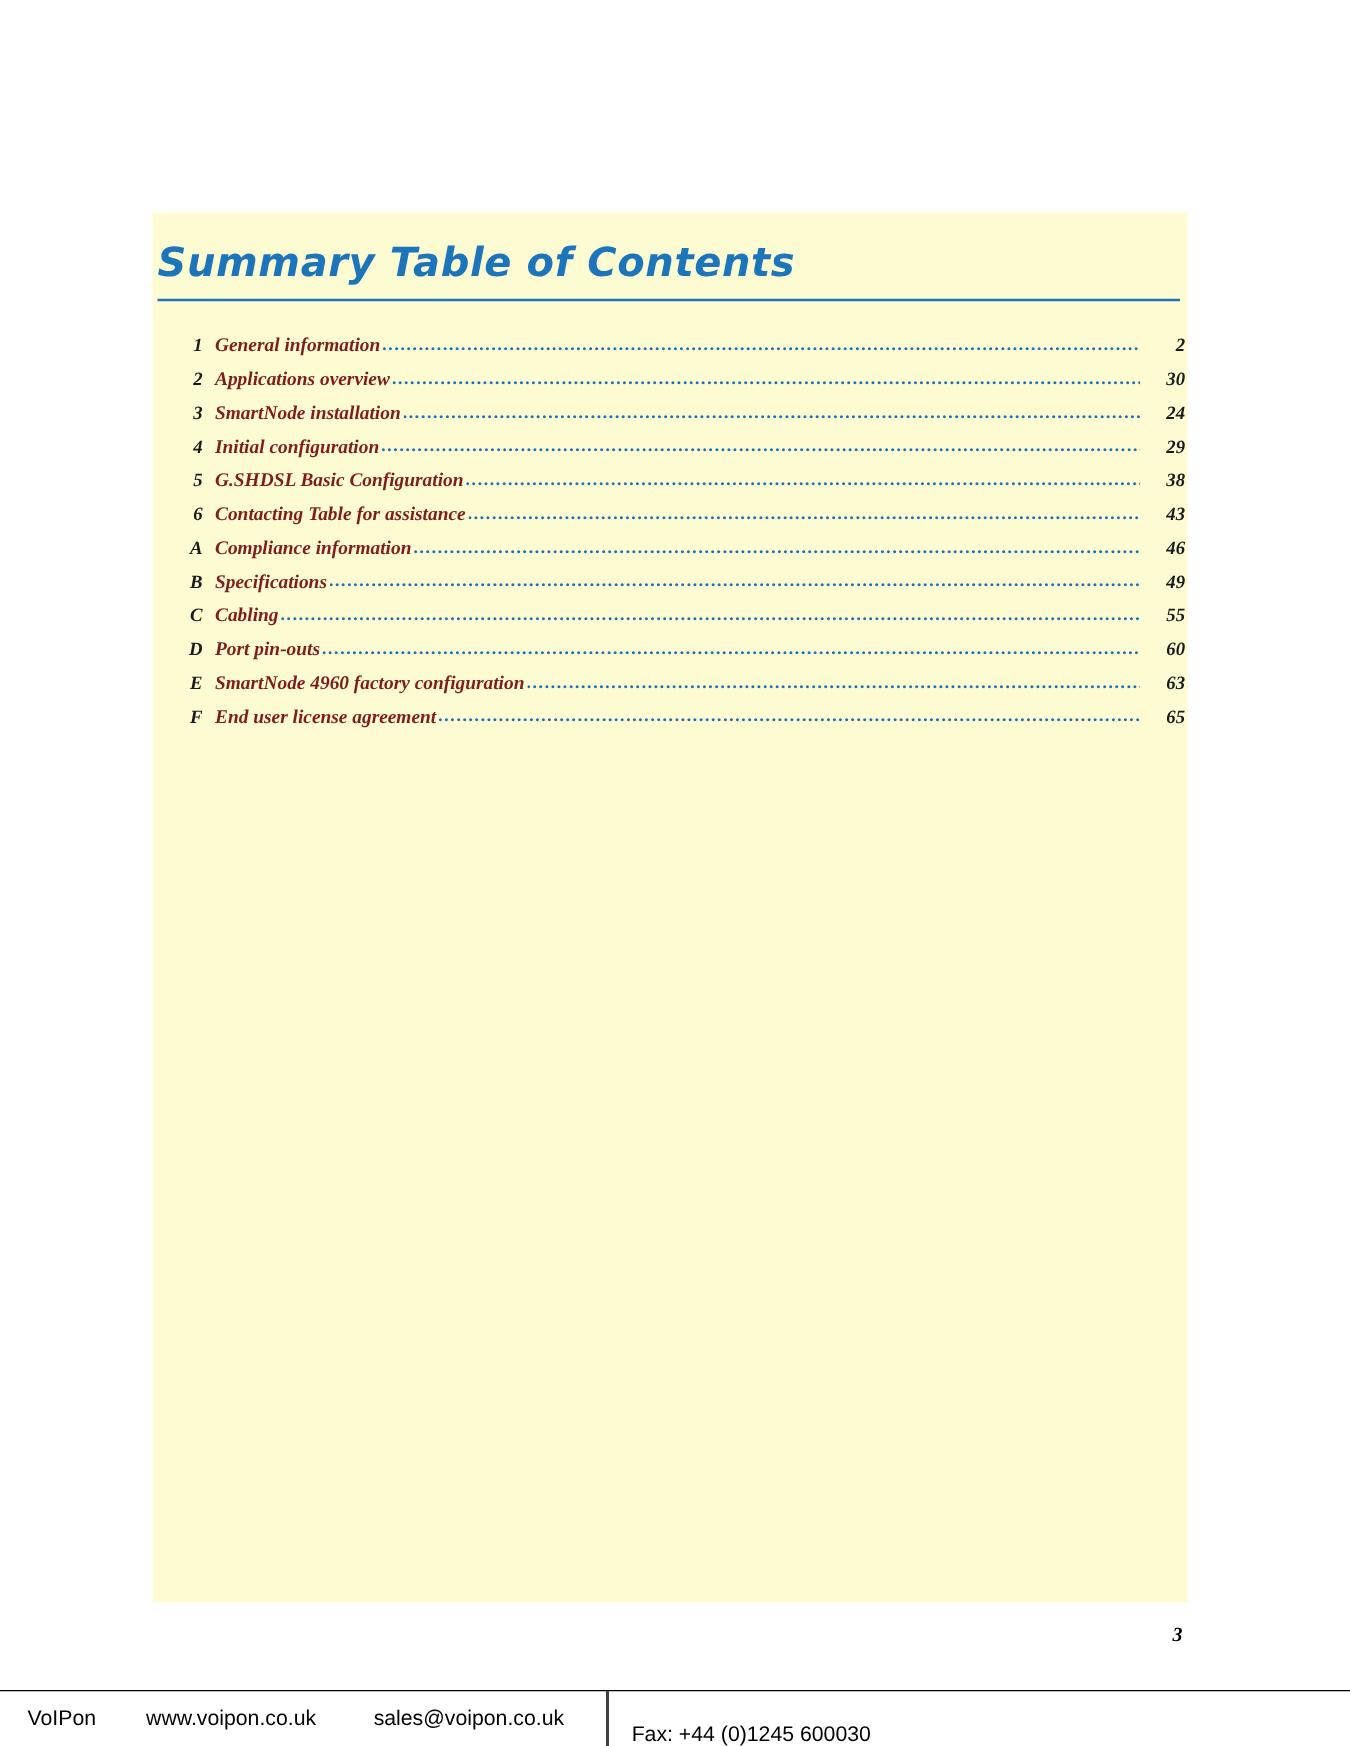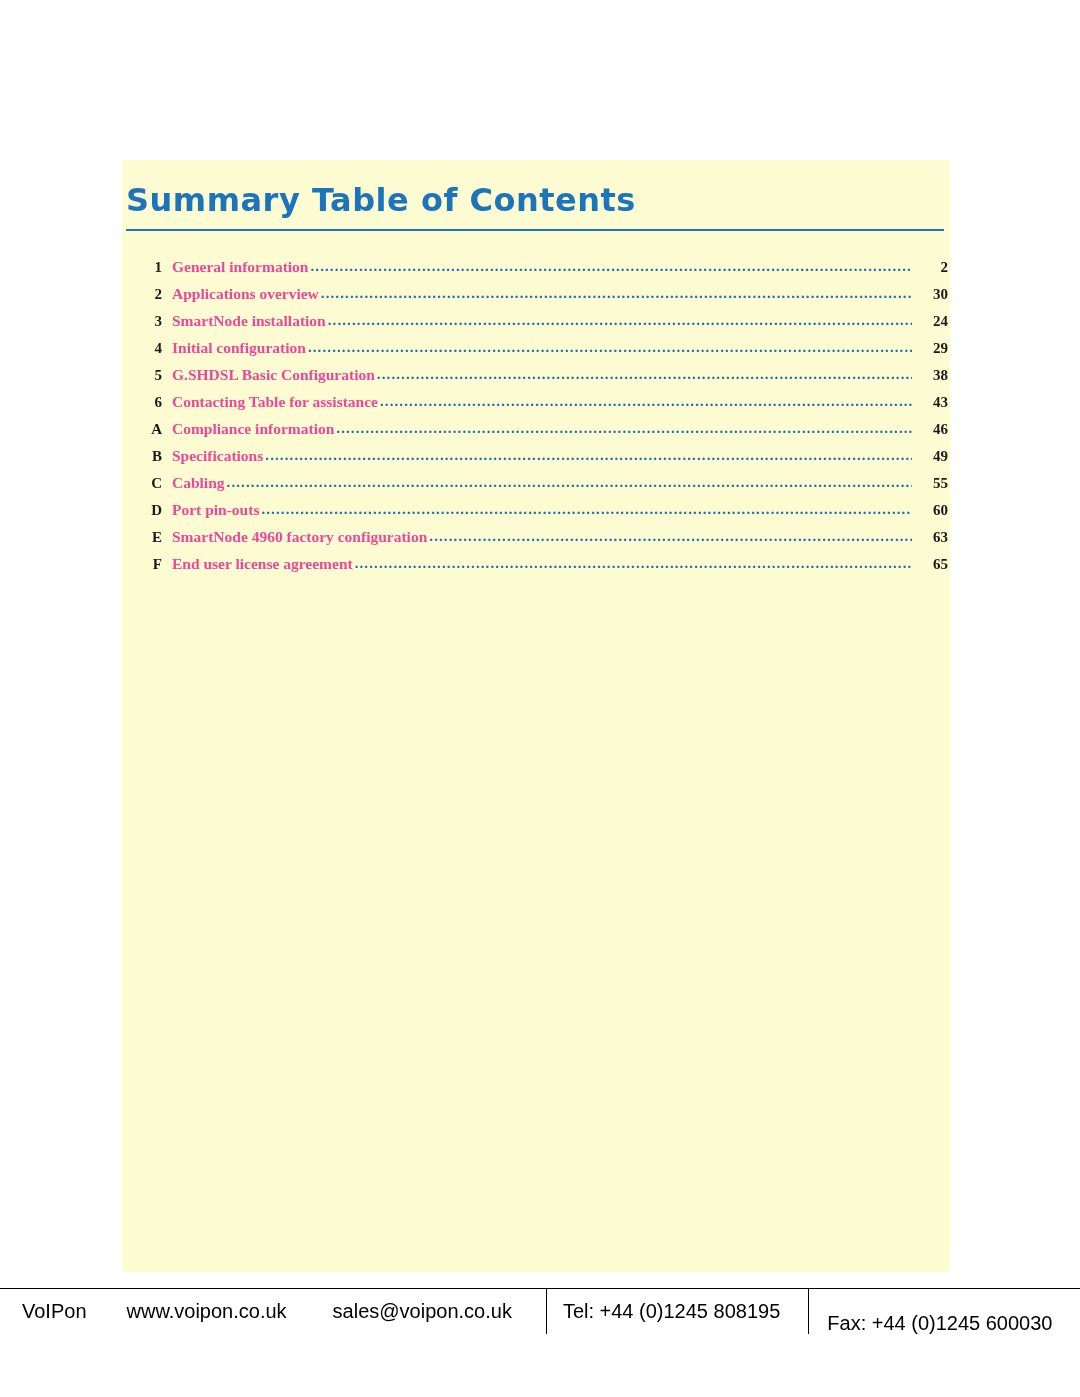--- a/index.html
+++ b/index.html
@@ -12,24 +12,25 @@
     height: 1397px;
     font-family: "Liberation Serif", serif;
     position: relative;
     overflow: hidden;
   }
 
   
   #page-sheet {
     position: absolute;
     left: 0;
-    top: 0;
+    top: 10px;
     width: 1080px;
     height: 1352px;
     background: #ffffff;
+    font-style: italic;
   }
 
   
   #content-panel {
     position: absolute;
     left: 122px;
     top: 160px;
     width: 828px;
     height: 1112px;
     background: #fcfbd2;
@@ -76,21 +77,21 @@
     width: 36px;
     text-align: right;
     padding-right: 10px;
     flex: 0 0 auto;
     color: #1a1a1a;
     font-weight: bold;
     font-size: 15px;
   }
   .toc-label {
     flex: 0 0 auto;
-    color: #ec4899;
+    color: #7f1d1d;
     white-space: nowrap;
     font-weight: bold;
   }
   .toc-dots {
     flex: 1 1 auto;
     overflow: hidden;
     white-space: nowrap;
     color: #1a6fb5;
     margin: 0 2px 0 2px;
     letter-spacing: 1.1px;
@@ -117,30 +118,30 @@
     font-family: "Liberation Serif", serif;
     font-weight: bold;
     font-size: 16px;
     color: #000;
   }
 
   
   #footer {
     position: absolute;
     left: 0;
-    top: 1288px;
+    top: 1352px;
     width: 1080px;
     height: 45px;
     background: #ffffff;
     border-top: 1px solid #000000;
     box-sizing: border-box;
     display: flex;
     align-items: center;
     font-family: "Liberation Sans", sans-serif;
-    font-size: 20px;
+    font-size: 17px;
     color: #000000;
   }
   .footer-cell {
     padding: 0 14px;
     white-space: nowrap;
     display: flex;
     align-items: center;
     height: 45px;
   }
   .footer-sep {
@@ -241,16 +242,15 @@
     </div>
 
   <div id="page-number">3</div>
 </div>
 
 <div id="footer">
   <div class="footer-cell" id="footer-brand">VoIPon</div>
   <div class="footer-cell" id="footer-web">www.voipon.co.uk</div>
   <div class="footer-cell" id="footer-mail">sales@voipon.co.uk</div>
   <div class="footer-sep"></div>
-  <div class="footer-cell" id="footer-tel">Tel: +44 (0)1245 808195</div>
   <div class="footer-sep"></div>
   <div class="footer-cell" id="footer-fax">Fax: +44 (0)1245 600030</div>
 </div>
 
 </body></html>

